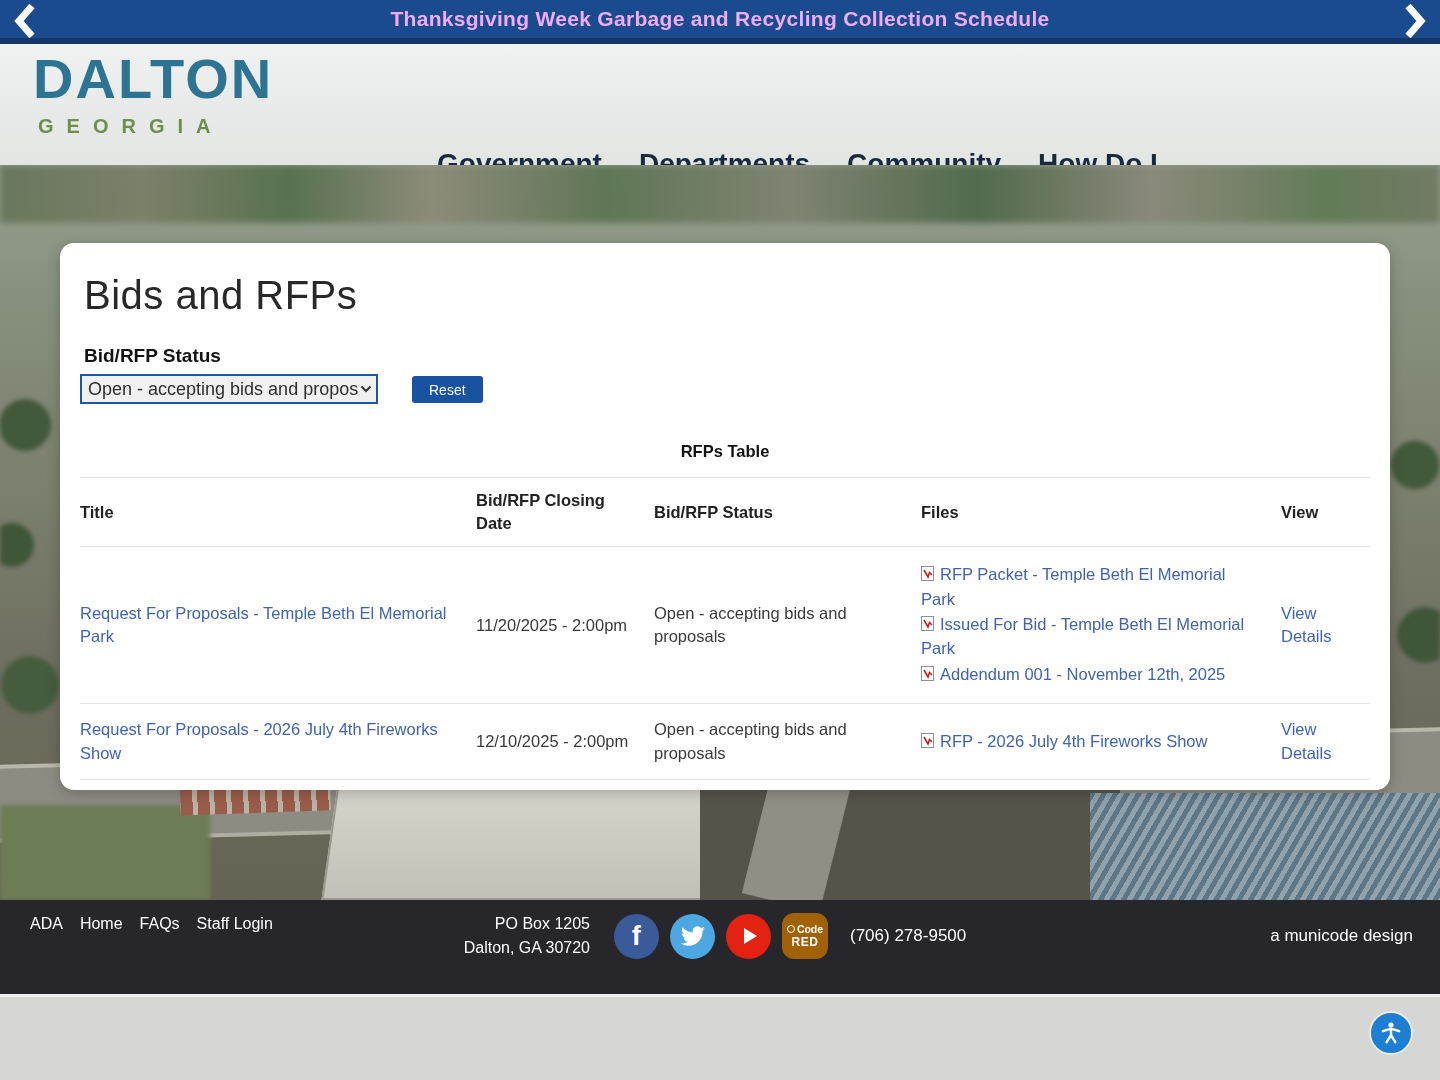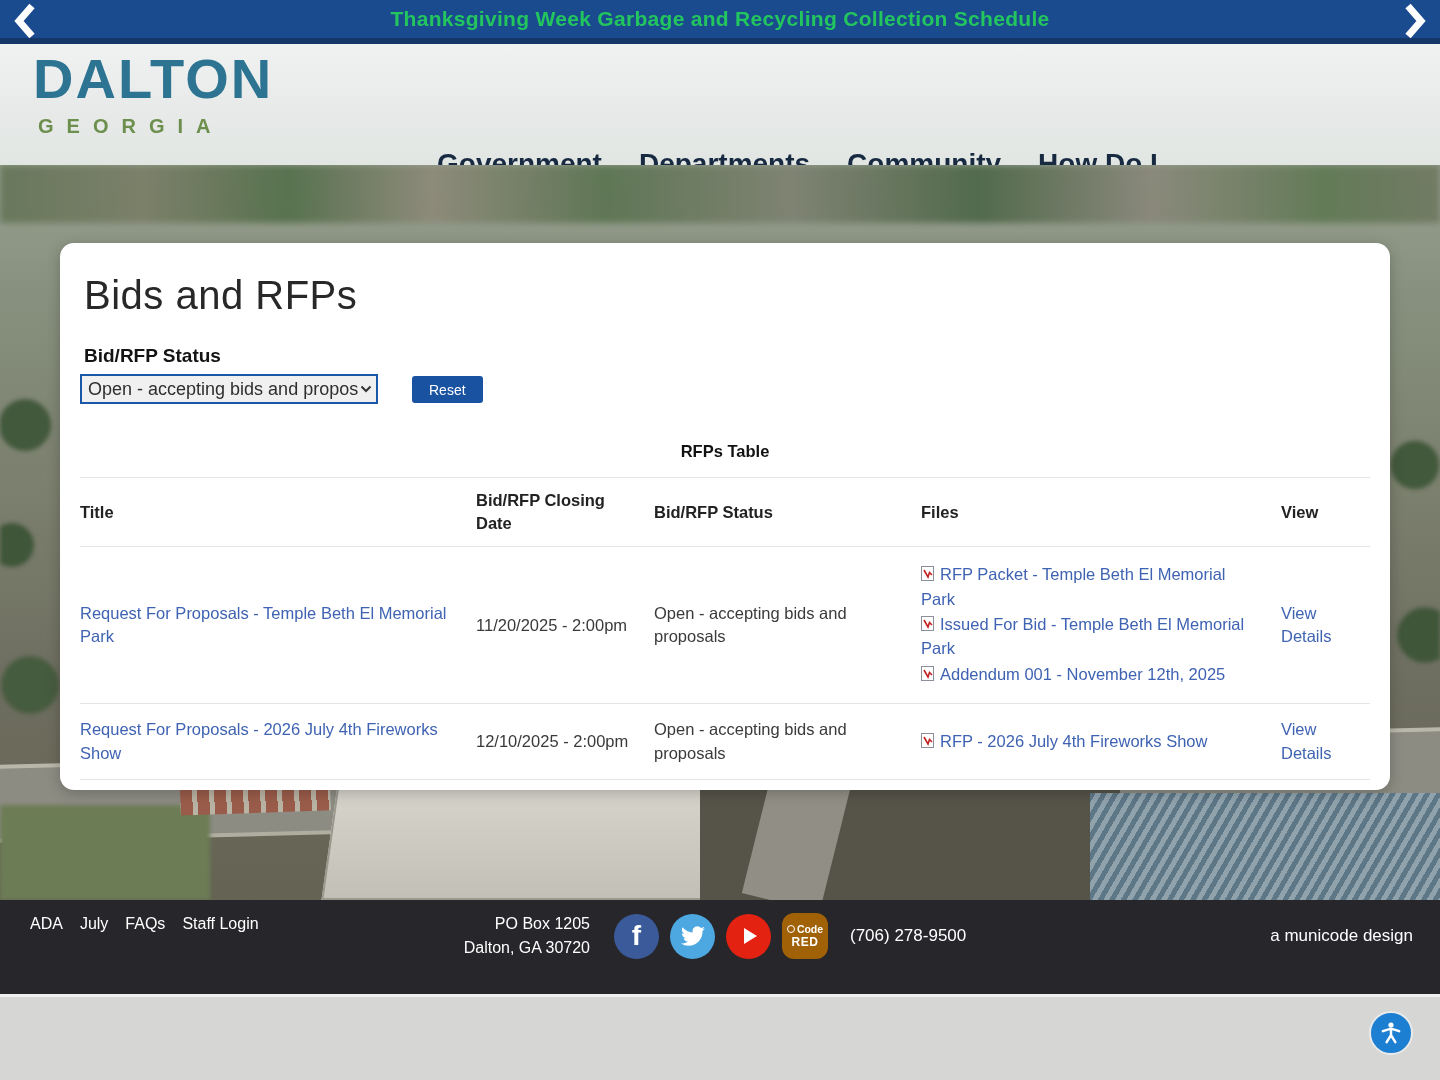--- a/index.html
+++ b/index.html
@@ -2,21 +2,21 @@
 <html><head>
 <meta charset="utf-8">
 <style>
   html,body{margin:0;padding:0;background:#9a9a92;}
   .page{position:relative;width:1440px;height:1080px;overflow:hidden;
         font-family:"Liberation Sans",sans-serif;background:#d5d5d4;}
 
   
   .banner{position:absolute;top:0;left:0;right:0;height:44px;background:#1b4b8f;
           border-bottom:6px solid #143768;box-sizing:border-box;display:flex;align-items:center;}
-  .banner-title{flex:1;text-align:center;color:#22c55e;font-size:21px;font-weight:700;
+  .banner-title{flex:1;text-align:center;color:#f0abfc;font-size:21px;font-weight:700;
                 letter-spacing:.3px;cursor:pointer;}
   .banner-arrow{position:absolute;top:3px;width:30px;height:36px;background:none;border:none;
                 padding:0;cursor:pointer;display:flex;align-items:center;justify-content:center;}
   .banner-arrow.prev{left:10px;} .banner-arrow.next{right:10px;}
 
   
   .site-header{position:absolute;top:44px;left:0;right:0;height:121px;
                background:linear-gradient(180deg,#f0f2f1,#e7eae8 55%,#e2e6e3);}
   .logo{position:absolute;left:33px;top:6px;cursor:pointer;text-decoration:none;display:block;}
   .logo-city{font-size:56px;font-weight:700;color:#2d7492;letter-spacing:2px;line-height:1.05;}
@@ -240,21 +240,21 @@
             <td class="td-view"><a class="link">View Details</a></td>
           </tr>
         </tbody>
     </table>
   </main>
 
   <footer class="footer">
     <div class="footer-links" id="footer-links">
         <div class="footer-links-row">
           <a>ADA</a>
-          <a>July</a>
+          <a>Home</a>
           <a>FAQs</a>
           <a>Staff Login</a>
         </div>
       </div>
     <div class="footer-address">
       <div>PO Box 1205</div>
       <div>Dalton, GA 30720</div>
     </div>
     <div class="footer-social" id="footer-social">
         <div class="soc soc-facebook">f</div>

